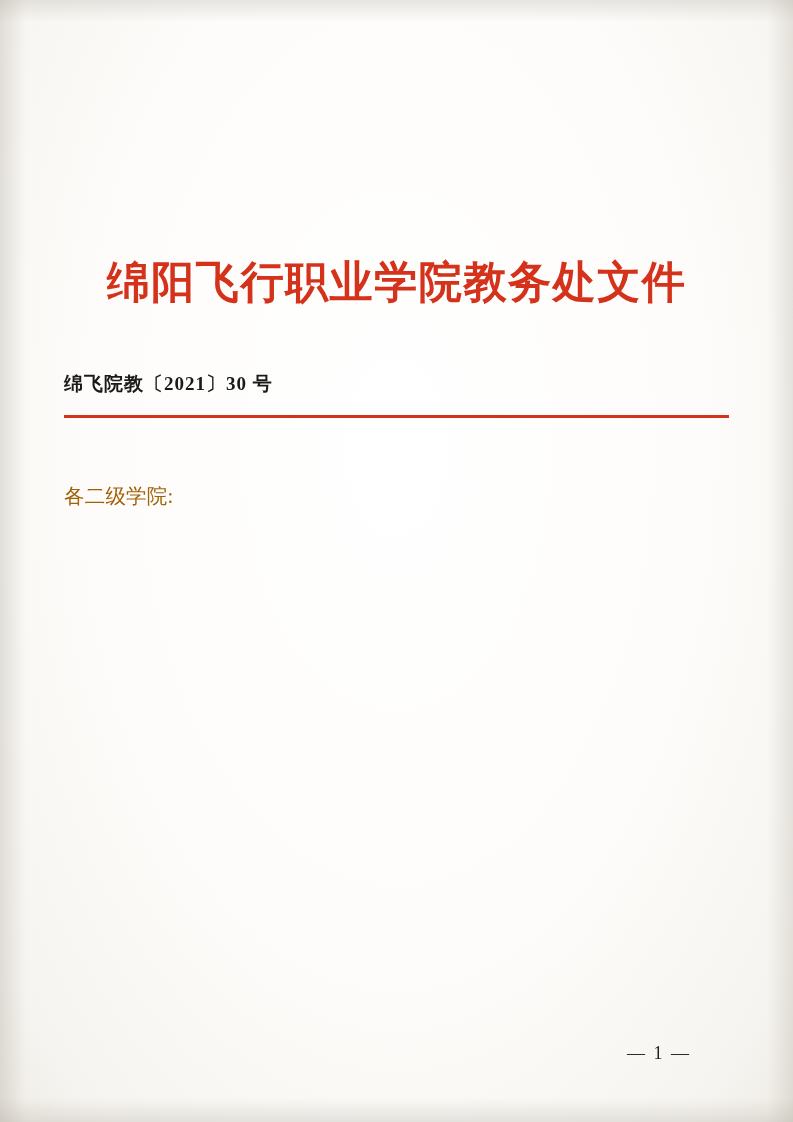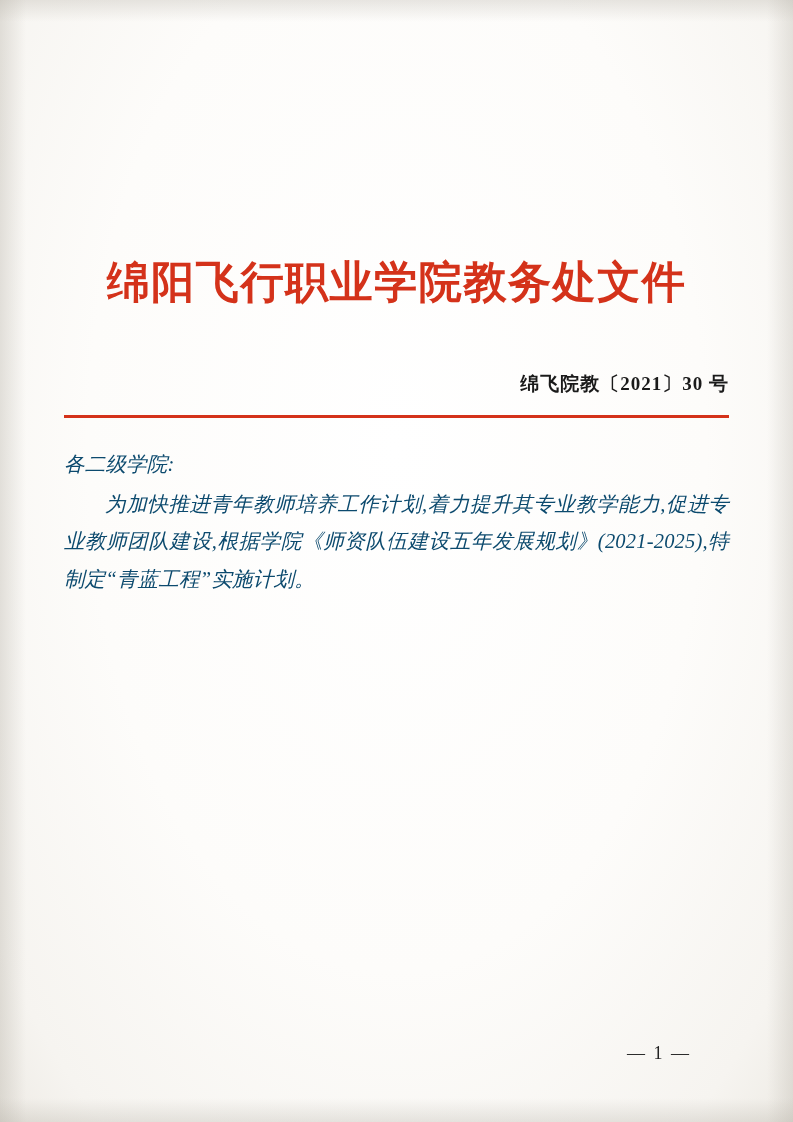--- a/index.html
+++ b/index.html
@@ -67,21 +67,21 @@
     font-weight: bold;
     font-size: 44px;
     letter-spacing: 1.5px;
     line-height: 1.15;
     white-space: nowrap;
     transform: scaleX(0.98);
   }
 
   .doc-number {
     margin-top: 62px;
-    text-align: right;
+    text-align: left;
     font-size: 19px;
     font-weight: bold;
     letter-spacing: 1px;
     color: #1a1a1a;
   }
 
   .red-rule {
     margin-top: 18px;
     height: 3px;
     background: #d4321a;
@@ -93,28 +93,27 @@
     margin-top: 70px;
     text-align: center;
     font-size: 25px;
     font-weight: bold;
     letter-spacing: 2px;
     color: #111;
   }
 
   
   .body-block {
-    margin-top: 28px;
+    margin-top: 60px;
     font-size: 20.5px;
     line-height: 1.85;
     letter-spacing: 0.2px;
-    color: #0c4a6e;
+    color: #a16207;
     text-align: justify;
     text-justify: inter-ideograph;
-    font-style: italic;
   }
   .salutation {
     margin: 0 0 2px 0;
   }
   .para {
     margin: 0;
     text-indent: 2em;
   }
   .heading-1 {
     margin: 4px 0 0 0;
@@ -145,21 +144,20 @@
   </div>
 
   <div class="doc-number">绵飞院教〔2021〕30 号</div>
 
   <div class="red-rule"></div>
 
 
   <div class="body-block">
     <p class="salutation">各二级学院:</p>
 
-    <p class="para">为加快推进青年教师培养工作计划,着力提升其专业教学能力,促进专业教师团队建设,根据学院《师资队伍建设五年发展规划》(2021-2025),特制定“青蓝工程”实施计划。</p>
 
 
   </div>
 
   <div class="page-number">— 1 —</div>
 </div>
 
 <div class="scan-shadow-left"></div>
 <div class="scan-shadow-right"></div>
 <div class="scan-shadow-top"></div>

